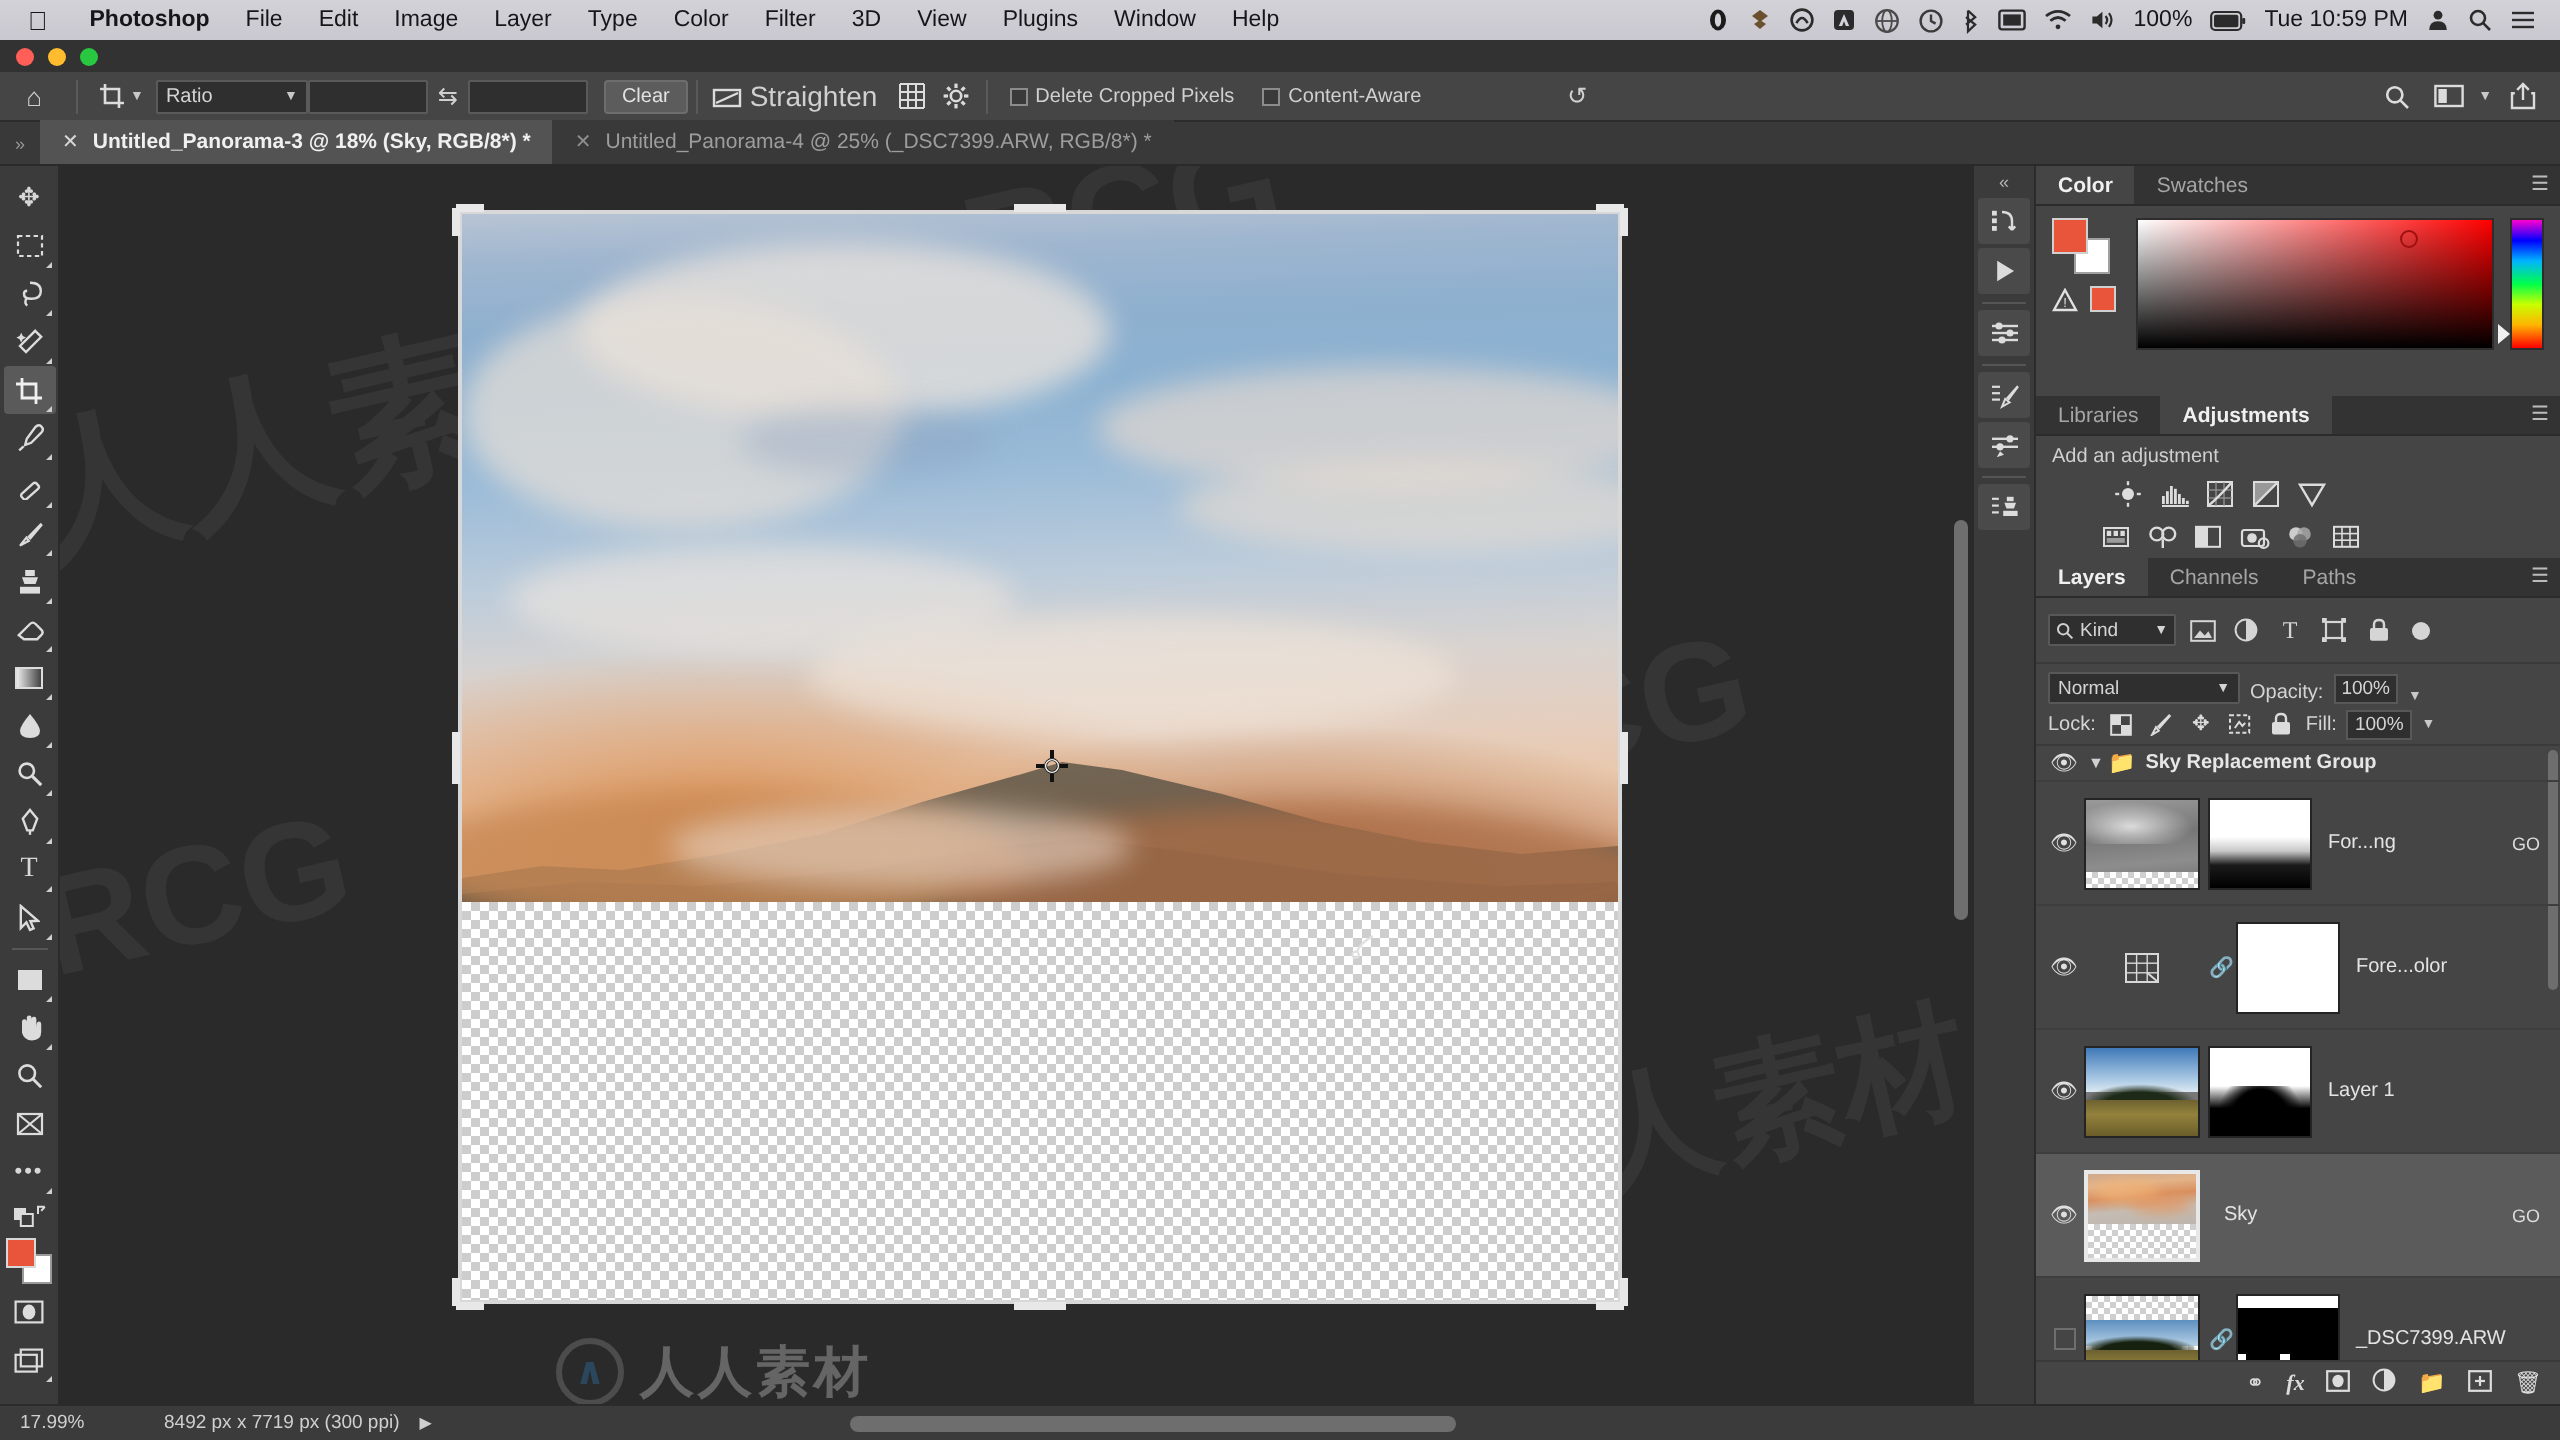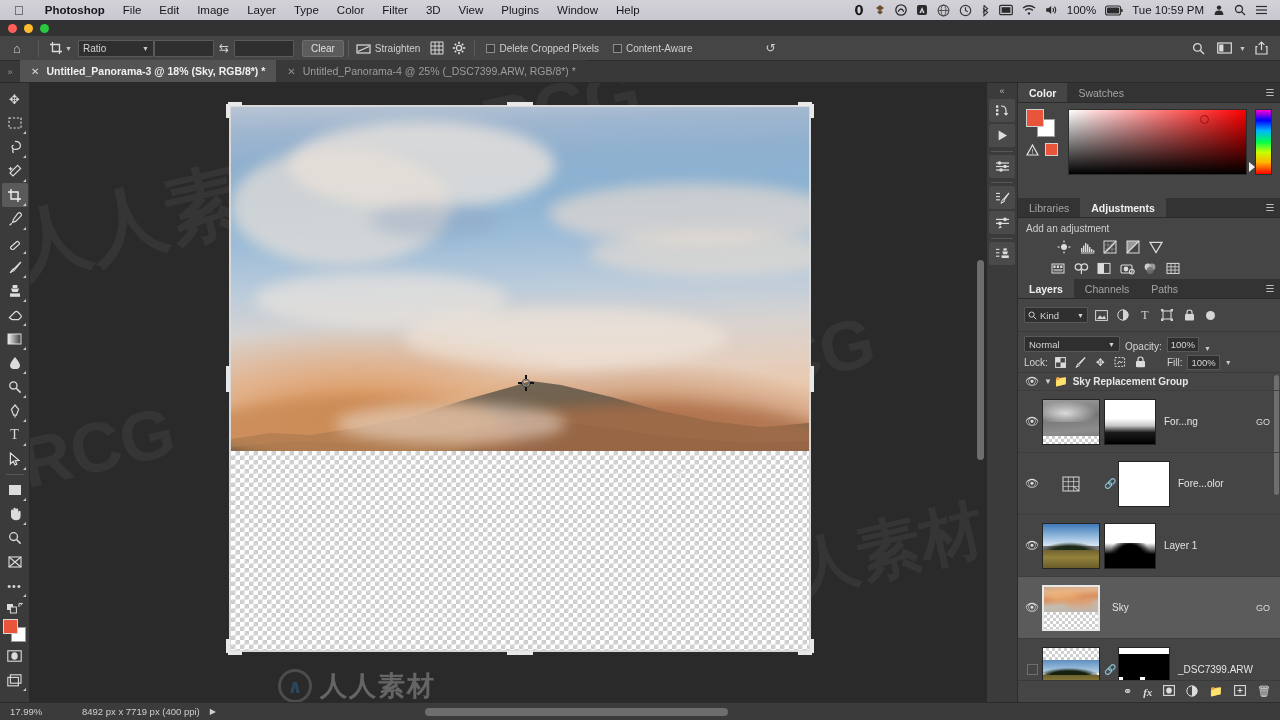--- a/index.html
+++ b/index.html
@@ -412,21 +412,21 @@
     <div class="ob-input"></div>
     <div style="width:8px"></div>
     <div class="ob-btn">Clear</div>
     <div class="ob-sep"></div>
     <div class="ob-icobtn">
       <svg width="15" height="13" viewBox="0 0 15 13">
           <rect x="1" y="3" width="13" height="8" fill="none" stroke="#dcdcdc" stroke-width="1.2"></rect>
           <line x1="2" y1="9.5" x2="13" y2="4.5" stroke="#dcdcdc" stroke-width="1.2"></line>
         </svg>
     </div>
-    <div style="font-size:10px; padding-right:6px;">Straighten</div>
+    <div style="font-size:14px; padding-right:6px;">Straighten</div>
     <div class="ob-icobtn">
       <svg width="14" height="14" viewBox="0 0 14 14">
           <g stroke="#dcdcdc" stroke-width="1">
             <line x1="1" y1="1" x2="1" y2="13"></line>
             <line x1="5" y1="1" x2="5" y2="13"></line>
             <line x1="9" y1="1" x2="9" y2="13"></line>
             <line x1="13" y1="1" x2="13" y2="13"></line>
             <line x1="1" y1="1" x2="13" y2="1"></line>
             <line x1="1" y1="5" x2="13" y2="5"></line>
             <line x1="1" y1="9" x2="13" y2="9"></line>
@@ -1043,21 +1043,21 @@
               <rect x="1" y="1.6" width="9.6" height="8.8" fill="none" stroke="#dcdcdc" stroke-width="1" stroke-dasharray="2 1.3"></rect>
               <path d="M3.4 8 L5.6 5 L7.2 7 L8.6 5.4" fill="none" stroke="#dcdcdc" stroke-width="1"></path>
             </svg>
         </span>
         <span class="lp-lock-ico">
           <svg width="11" height="12" viewBox="0 0 11 12">
               <rect x="1" y="5" width="9" height="6.2" rx="1" fill="#dcdcdc"></rect>
               <path d="M3 5 V3.2 Q3 1 5.5 1 Q8 1 8 3.2 V5" fill="none" stroke="#dcdcdc" stroke-width="1.2"></path>
             </svg>
         </span>
-        <span style="margin-left:14px">Fill:</span>
+        <span style="">Fill:</span>
         <span class="lp-num">100%</span>
         <span class="lp-caret">▼</span>
       </div>
 
       <div class="lp-list">
         <div class="lp-scroll"></div>
 
         <div class="lrow grp">
           <span class="l-eye">👁</span>
           <span class="grp-arrow">▼</span>
@@ -1167,18 +1167,18 @@
               <line x1="3.5" y1="5.5" x2="8.5" y2="5.5" stroke="#dcdcdc" stroke-width="1.1"></line>
             </svg>
         </span>
         <span class="lf-ico">🗑</span>
       </div>
     </div>
   </div>
 
   <div class="statusbar">
     <span class="sb-zoom">17.99%</span>
-    <span class="sb-dims">8492 px x 7719 px (400 ppi)</span>
+    <span class="sb-dims">8492 px x 7719 px (300 ppi)</span>
     <span class="sb-arrow">▶</span>
     <span class="hscroll"></span>
   </div>
 
 </div>
 
 </body></html>

